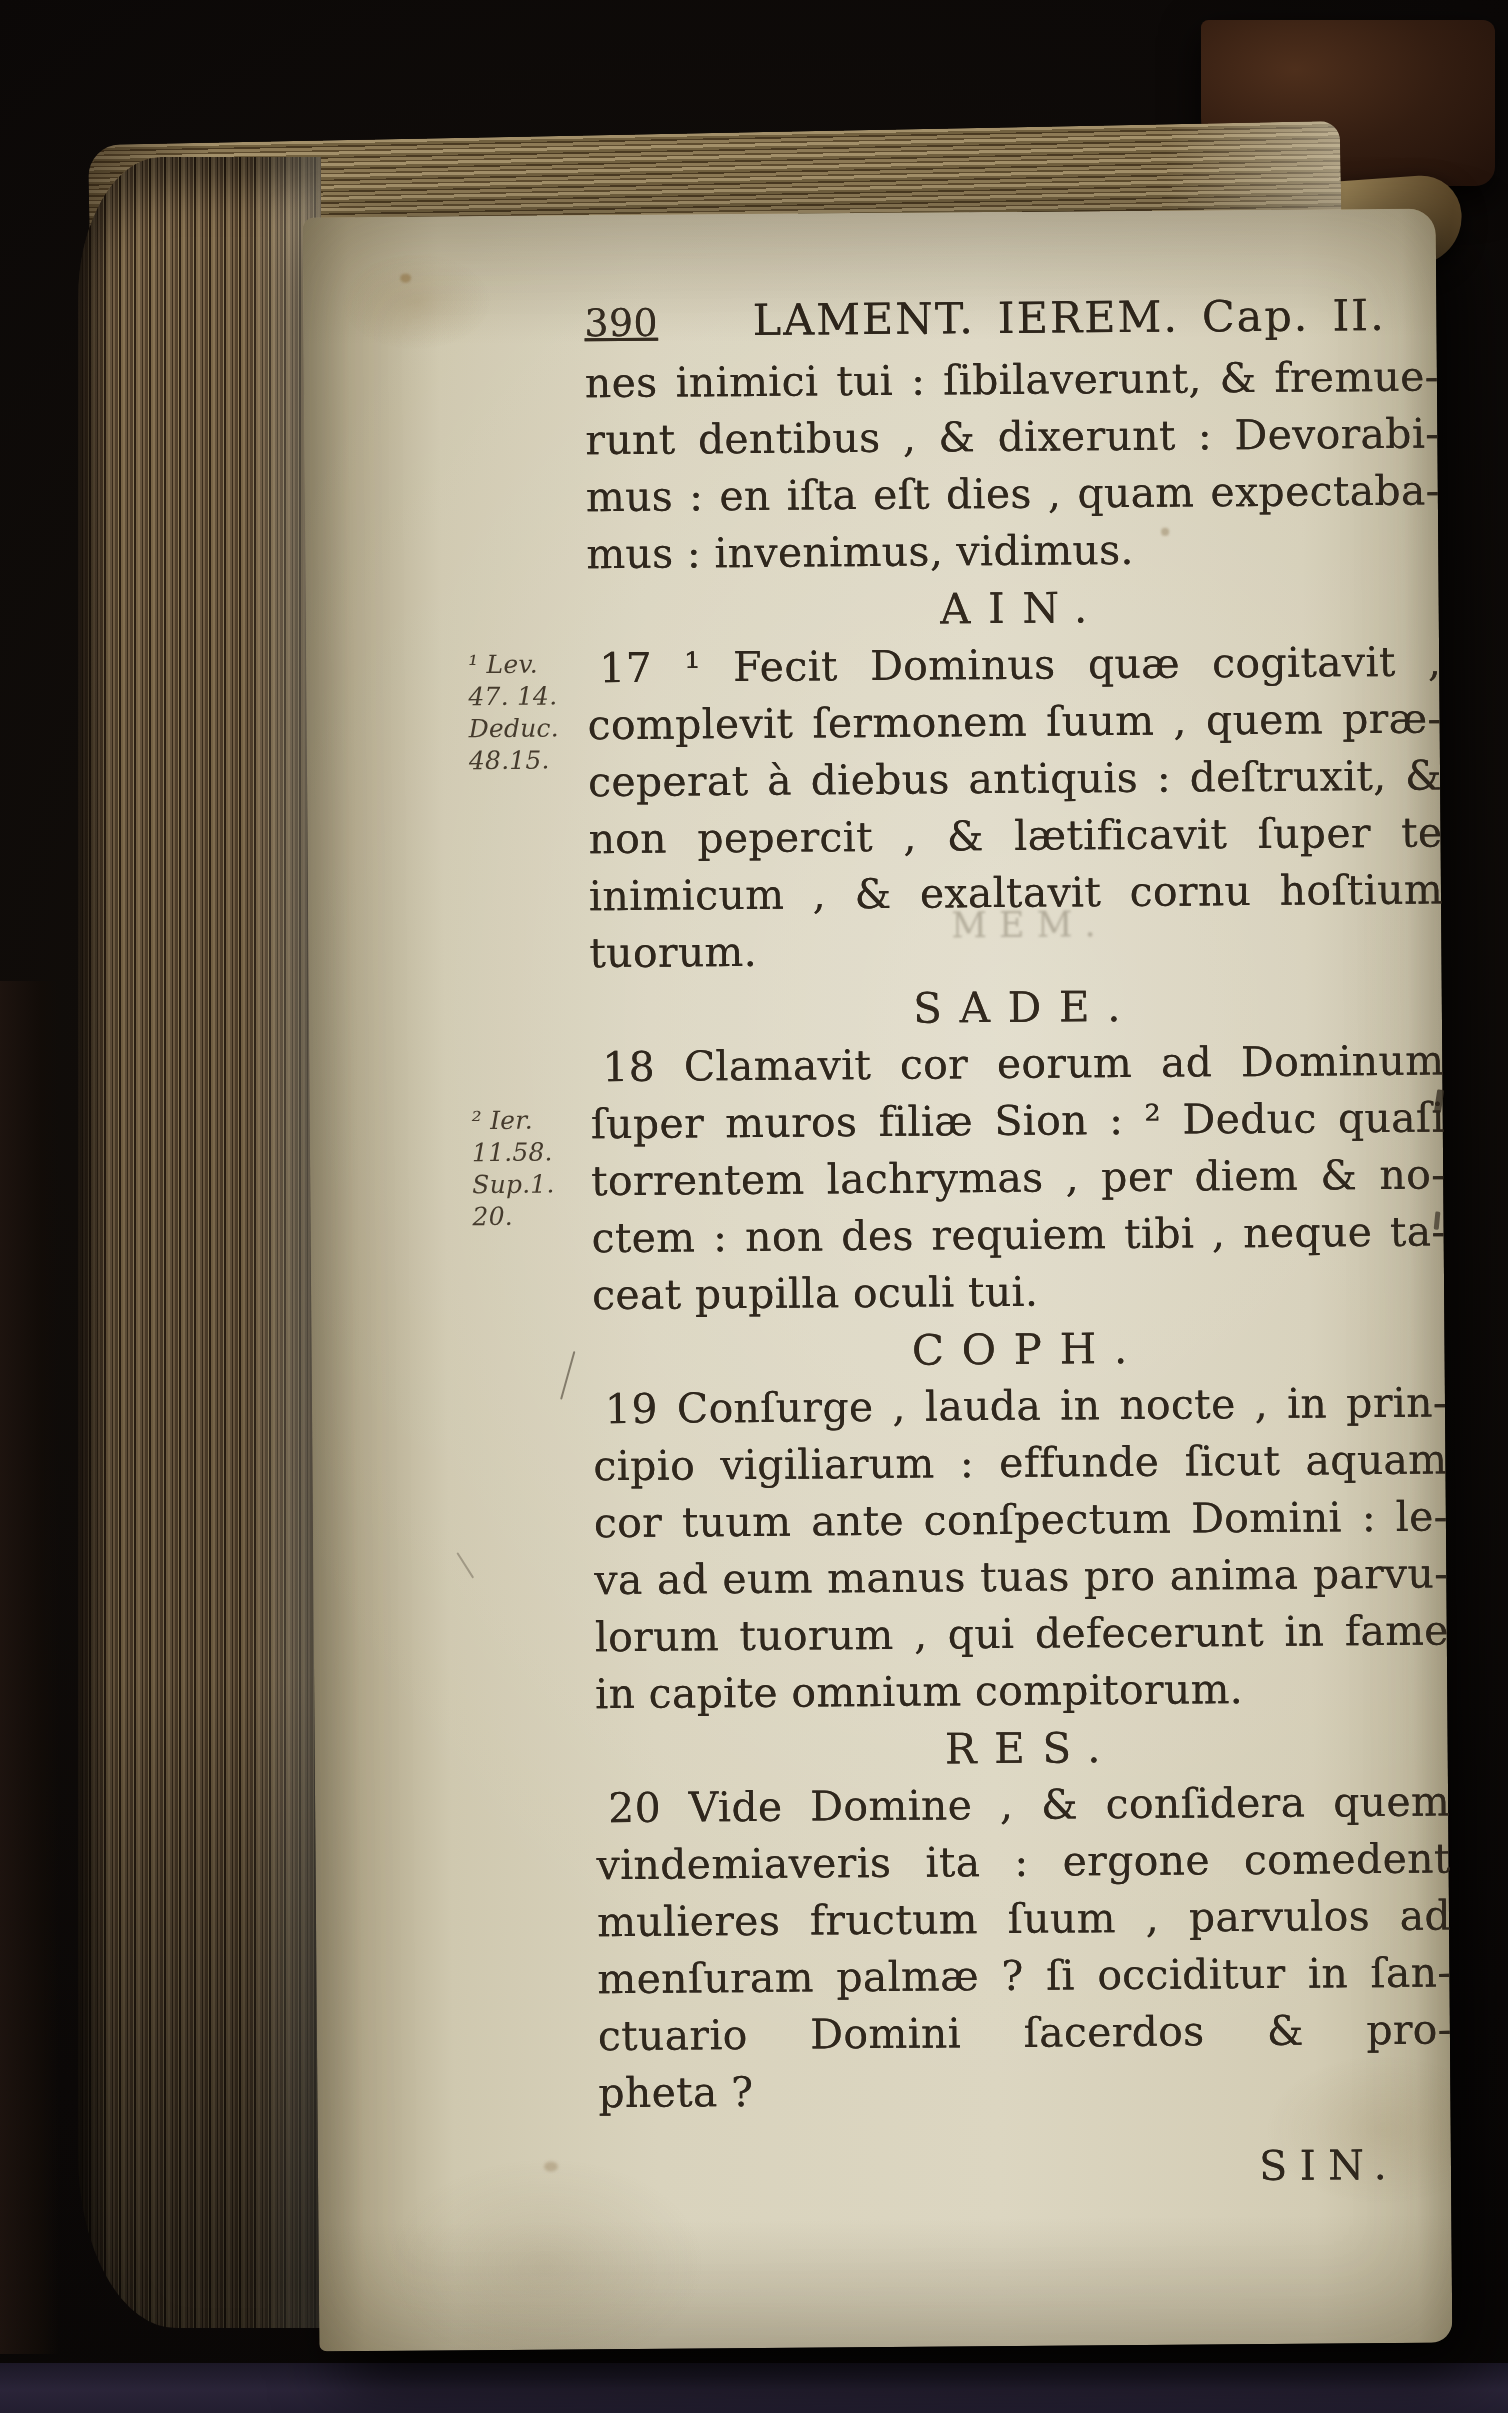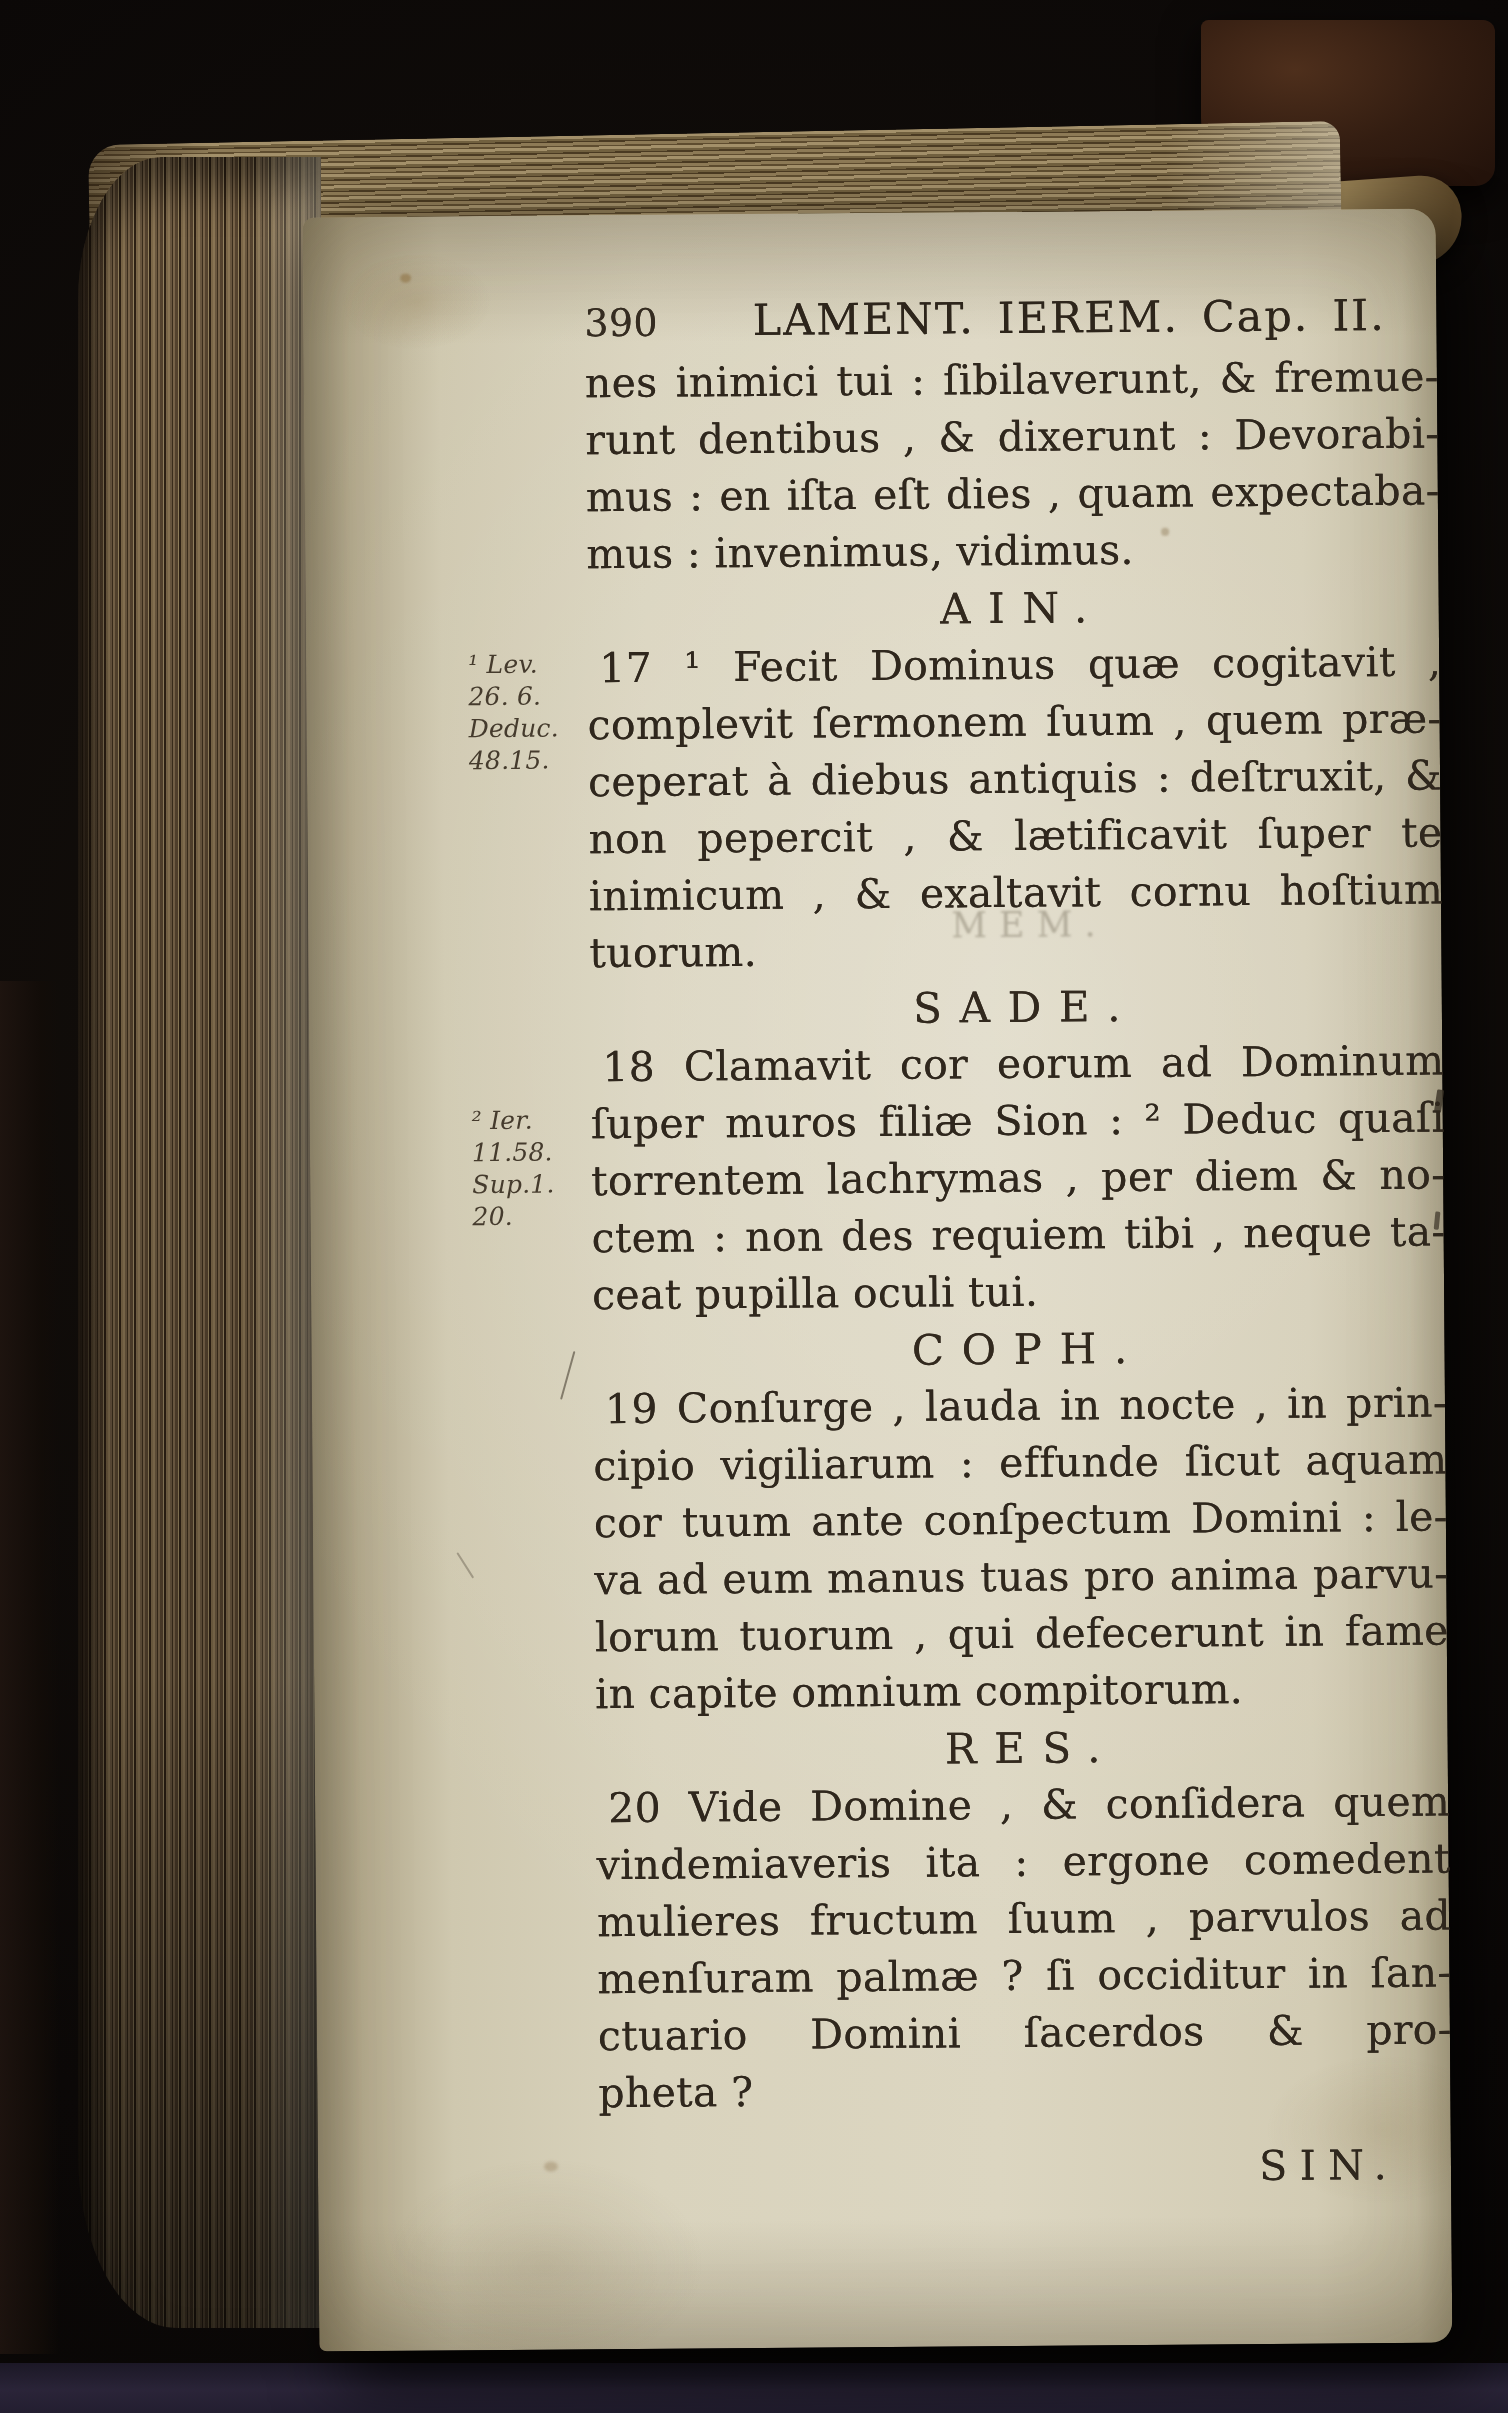--- a/index.html
+++ b/index.html
@@ -91,21 +91,21 @@
   }
 
   
   .text-column{
     position:absolute;left:281px;top:78px;width:854px;
     color:#2f271d;
     font-size:41px;line-height:57px;letter-spacing:0.3px;
     text-shadow:0 0 0.5px rgba(47,39,29,.85);
   }
   .page-header{display:flex;align-items:baseline;margin-bottom:3px;}
-  .page-number{font-size:38px;margin-right:42px;color:#352c21;}
+  .page-number{font-size:38px;margin-right:42px;color:#352c21;text-decoration:underline;}
   .header-title{flex:1;text-align:center;font-size:43px;letter-spacing:1.9px;word-spacing:7.5px;color:#2d251b;}
 
   .tl{text-align:justify;text-align-last:justify;}
   .tl.end{text-align-last:left;}
   .tl.first{padding-left:12px;box-sizing:border-box;}
 
   .sec{position:relative;}
   .sec-heading{text-align:center;font-size:42px;letter-spacing:.42em;text-indent:.42em;color:#32291e;}
 
   .margin-note{
@@ -153,21 +153,21 @@
 
       <div class="tl">nes inimici tui : ſibilaverunt, &amp; fremue-</div>
       <div class="tl">runt dentibus , &amp; dixerunt : Devorabi-</div>
       <div class="tl">mus : en iſta eſt dies , quam expectaba-</div>
       <div class="tl end">mus : invenimus, vidimus.</div>
 
       <div class="sec">
         <div class="sec-heading">AIN.</div>
         <div class="margin-note mn-0">
           <div>¹ Lev.</div>
-          <div>26. 6.</div>
+          <div>47. 14.</div>
           <div>Deduc.</div>
           <div>48.15.</div>
         </div>
         <div class="tl first">17 ¹ Fecit Dominus quæ cogitavit ,</div>
         <div class="tl">complevit ſermonem ſuum , quem præ-</div>
         <div class="tl">ceperat à diebus antiquis : deſtruxit, &amp;</div>
         <div class="tl">non pepercit , &amp; lætificavit ſuper te</div>
         <div class="tl">inimicum , &amp; exaltavit cornu hoſtium</div>
         <div class="tl end">tuorum.</div>
       </div>

